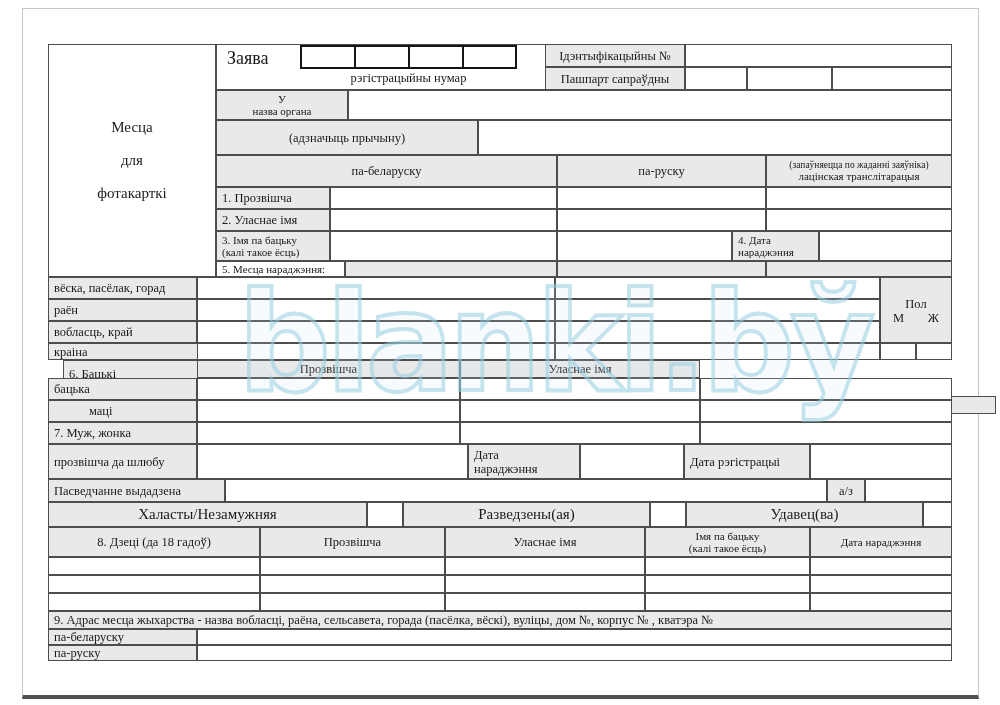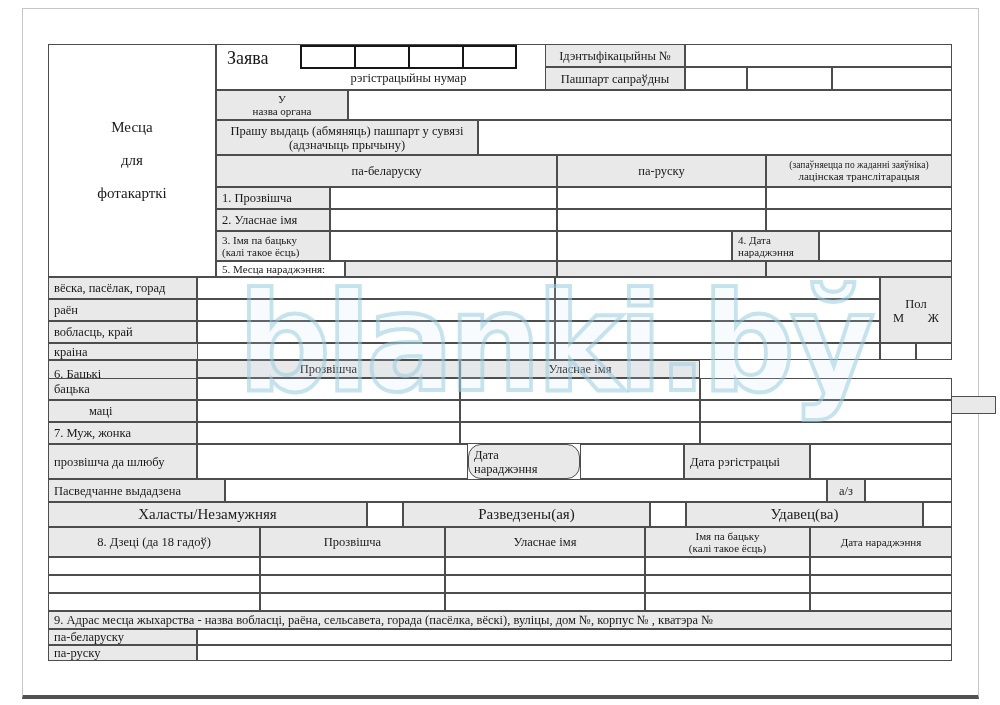--- a/index.html
+++ b/index.html
@@ -67,21 +67,20 @@
 <div class="cell" style="left:747px;top:67px;width:85px;height:23px;"></div>
 <div class="cell" style="left:832px;top:67px;width:120px;height:23px;"></div>
 
 <div class="cell sh col ctr small" style="left:216px;top:90px;width:132px;height:30px;">
   <span>У</span>
   <span>назва органа</span>
 </div>
 <div class="cell" style="left:348px;top:90px;width:604px;height:30px;"></div>
 
 <div class="cell sh col ctr" style="left:216px;top:120px;width:262px;height:35px;">
-  <span>Прашу выдаць (абмяняць) пашпарт у сувязі</span>
   <span>(адзначыць прычыну)</span>
 </div>
 <div class="cell" style="left:478px;top:120px;width:474px;height:35px;"></div>
 
 <div class="cell sh ctr" style="left:216px;top:155px;width:341px;height:32px;">па-беларуску</div>
 <div class="cell sh ctr" style="left:557px;top:155px;width:209px;height:32px;">па-руску</div>
 <div class="cell sh col ctr" style="left:766px;top:155px;width:186px;height:32px;">
   <span class="tiny">(запаўняецца по жаданні заяўніка)</span>
   <span class="small">лацінская транслітарацыя</span>
 </div>
@@ -132,21 +131,21 @@
 <div class="cell sh col sexbox" style="left:880px;top:277px;width:72px;height:66px;">
   <span>Пол</span>
   <span class="sexrow">
     <span>М</span>
     <span>Ж</span>
   </span>
 </div>
 <div class="cell" style="left:880px;top:343px;width:36px;height:17px;"></div>
 <div class="cell" style="left:916px;top:343px;width:36px;height:17px;"></div>
 
-<div class="cell sh lft" style="left:48px;top:360px;width:149px;height:28px;">6. Бацькі</div>
+<div class="cell sh lft" style="left:63px;top:360px;width:149px;height:28px;">6. Бацькі</div>
 <div class="cell sh ctr" style="left:197px;top:360px;width:263px;height:18px;">Прозвішча</div>
 <div class="cell sh ctr" style="left:460px;top:360px;width:240px;height:18px;">Уласнае імя</div>
 <div class="cell sh ctr" style="left:700px;top:360px;width:296px;height:18px;margin-top:36px;">Імя па бацьку (калі такое ёсць)</div>
 
 <div class="cell sh lft" style="left:48px;top:378px;width:149px;height:22px;">бацька</div>
 <div class="cell" style="left:197px;top:378px;width:263px;height:22px;"></div>
 <div class="cell" style="left:460px;top:378px;width:240px;height:22px;"></div>
 <div class="cell" style="left:700px;top:378px;width:252px;height:22px;"></div>
 
 <div class="cell sh lft" style="left:48px;top:400px;width:149px;height:22px;padding-left:40px;">маці</div>
@@ -154,21 +153,21 @@
 <div class="cell" style="left:460px;top:400px;width:240px;height:22px;"></div>
 <div class="cell" style="left:700px;top:400px;width:252px;height:22px;"></div>
 
 <div class="cell sh lft" style="left:48px;top:422px;width:149px;height:22px;">7. Муж, жонка</div>
 <div class="cell" style="left:197px;top:422px;width:263px;height:22px;"></div>
 <div class="cell" style="left:460px;top:422px;width:240px;height:22px;"></div>
 <div class="cell" style="left:700px;top:422px;width:252px;height:22px;"></div>
 
 <div class="cell sh lft" style="left:48px;top:444px;width:149px;height:35px;">прозвішча да шлюбу</div>
 <div class="cell" style="left:197px;top:444px;width:271px;height:35px;"></div>
-<div class="cell sh col lft" style="left:468px;top:444px;width:112px;height:35px;align-items:flex-start;border-radius:13px;">
+<div class="cell sh col lft" style="left:468px;top:444px;width:112px;height:35px;align-items:flex-start;">
   <span>Дата</span>
   <span>нараджэння</span>
 </div>
 <div class="cell" style="left:580px;top:444px;width:104px;height:35px;"></div>
 <div class="cell sh lft" style="left:684px;top:444px;width:126px;height:35px;">Дата рэгістрацыі</div>
 <div class="cell" style="left:810px;top:444px;width:142px;height:35px;"></div>
 
 <div class="cell sh lft" style="left:48px;top:479px;width:177px;height:23px;">Пасведчанне выдадзена</div>
 <div class="cell" style="left:225px;top:479px;width:602px;height:23px;"></div>
 <div class="cell sh ctr" style="left:827px;top:479px;width:38px;height:23px;">а/з</div>

